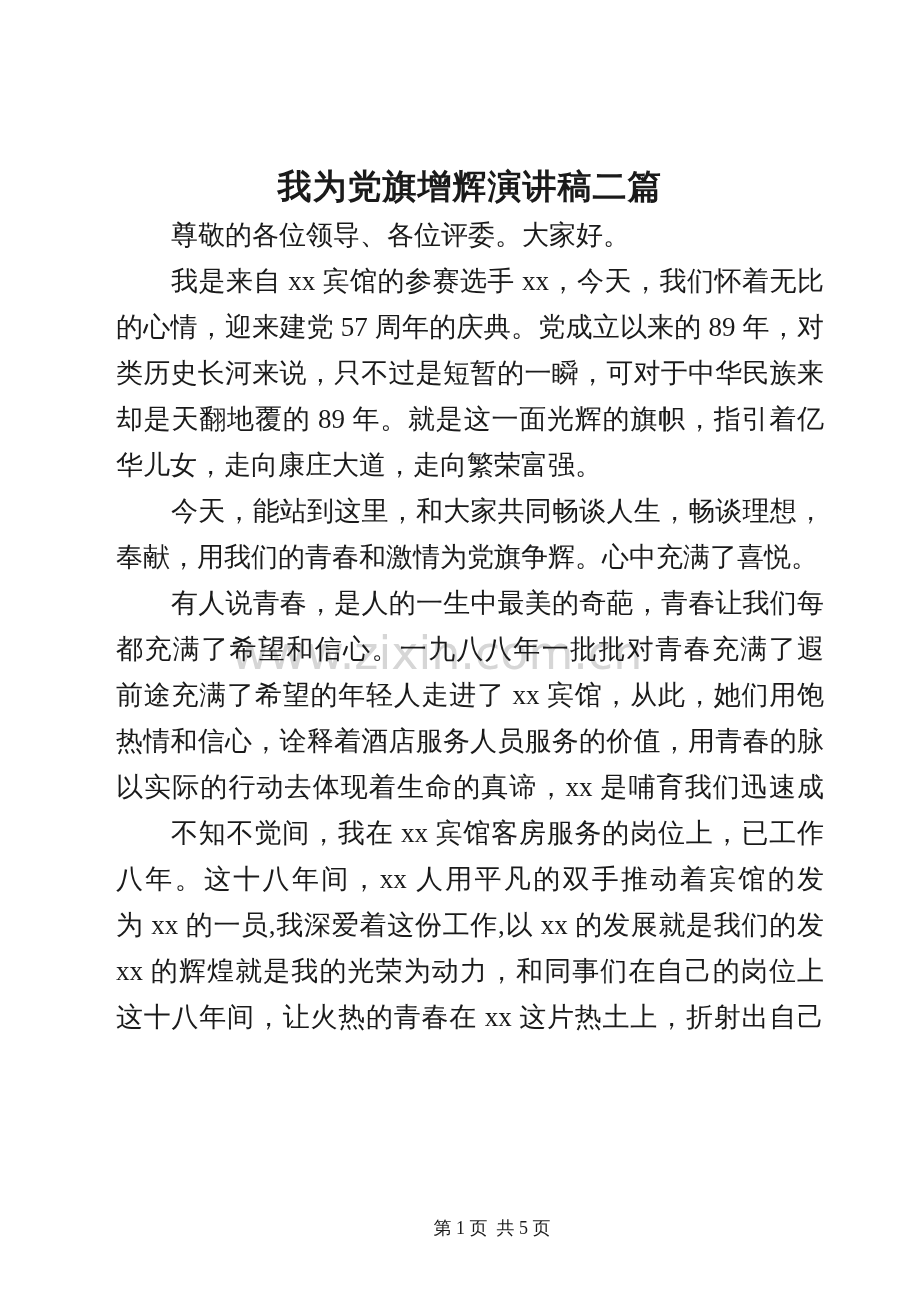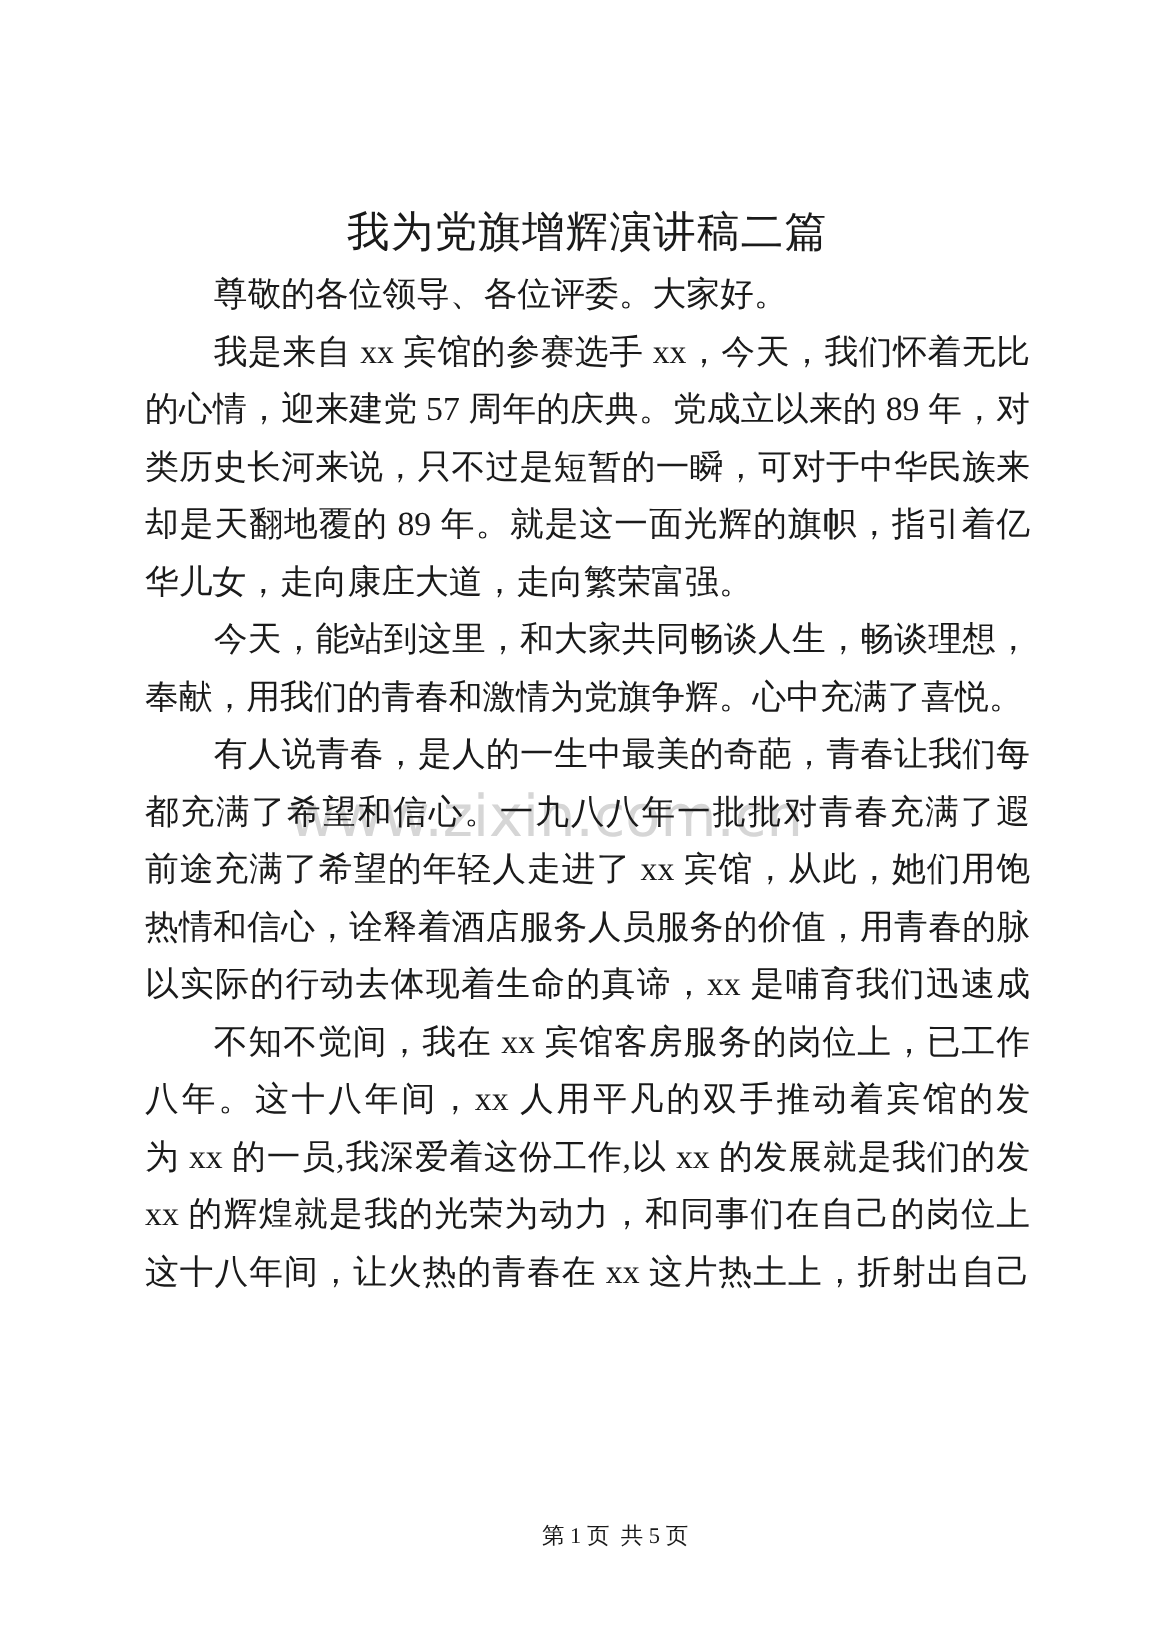--- a/index.html
+++ b/index.html
@@ -34,21 +34,21 @@
     left: 116px;
     top: 162px;
     width: 708px;
     z-index: 2;
   }
   .doc-title {
     margin: 0;
     height: 50px;
     line-height: 50px;
     font-size: 34px;
-    font-weight: normal;
+    font-weight: bold;
     text-align: center;
     letter-spacing: 1px;
   }
   .body-text {
     margin: 0;
   }
   .line {
     height: 46px;
     line-height: 46px;
     font-size: 27px;

